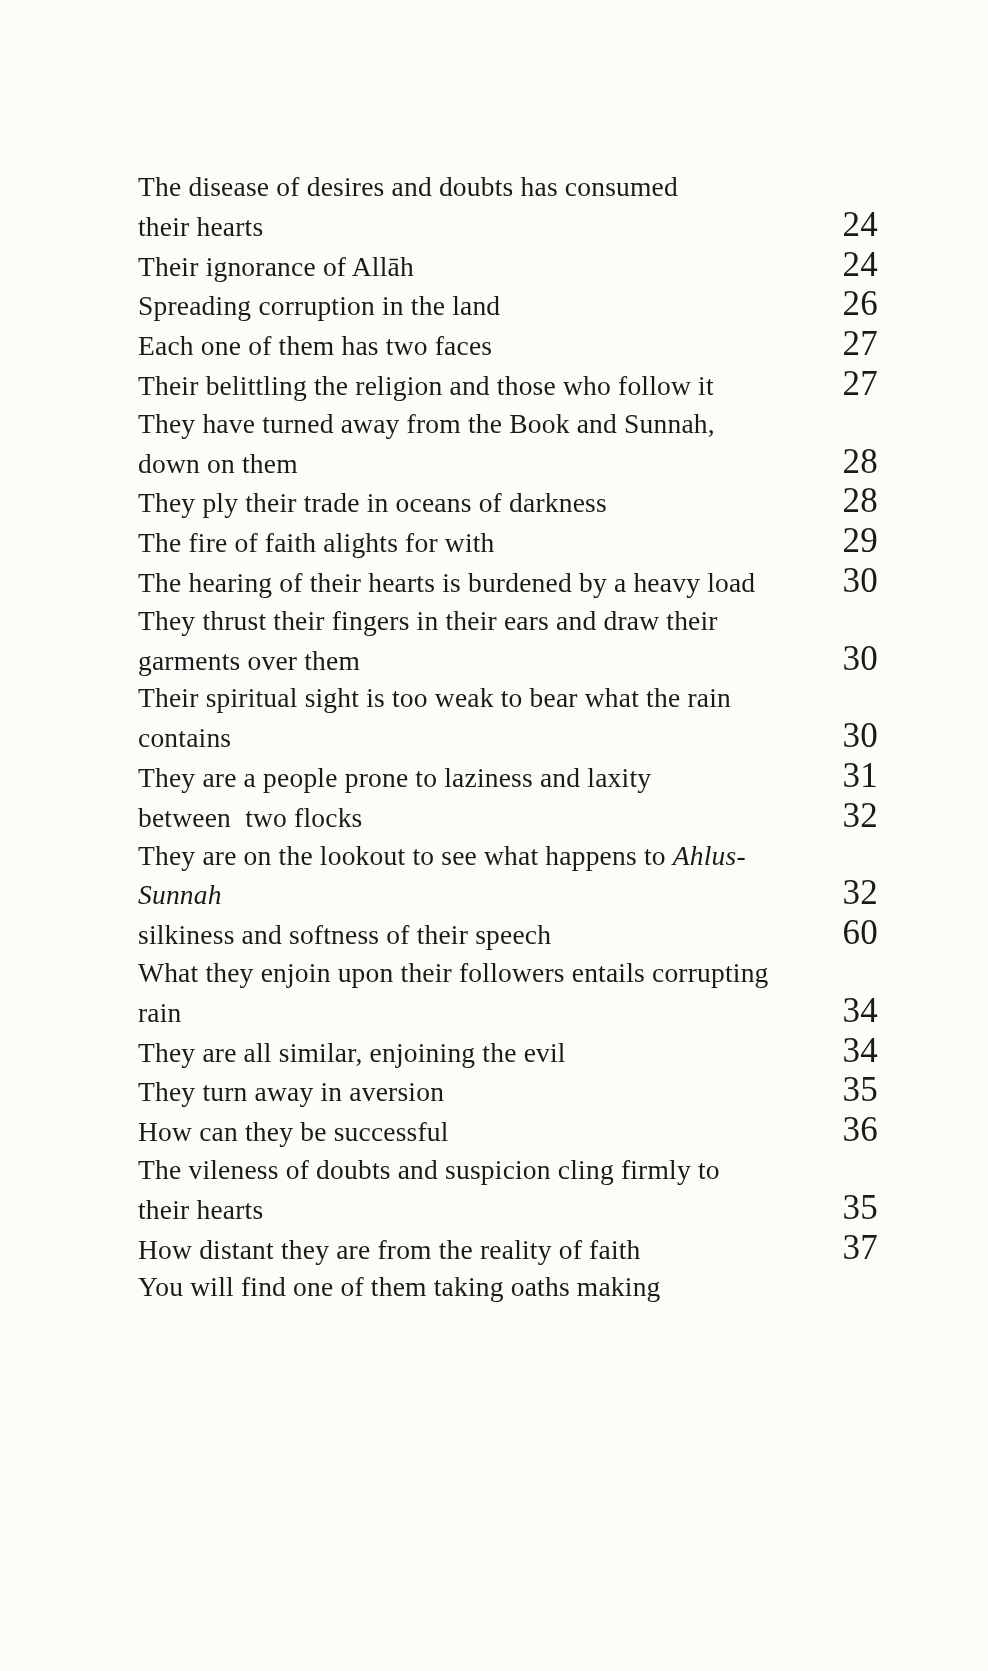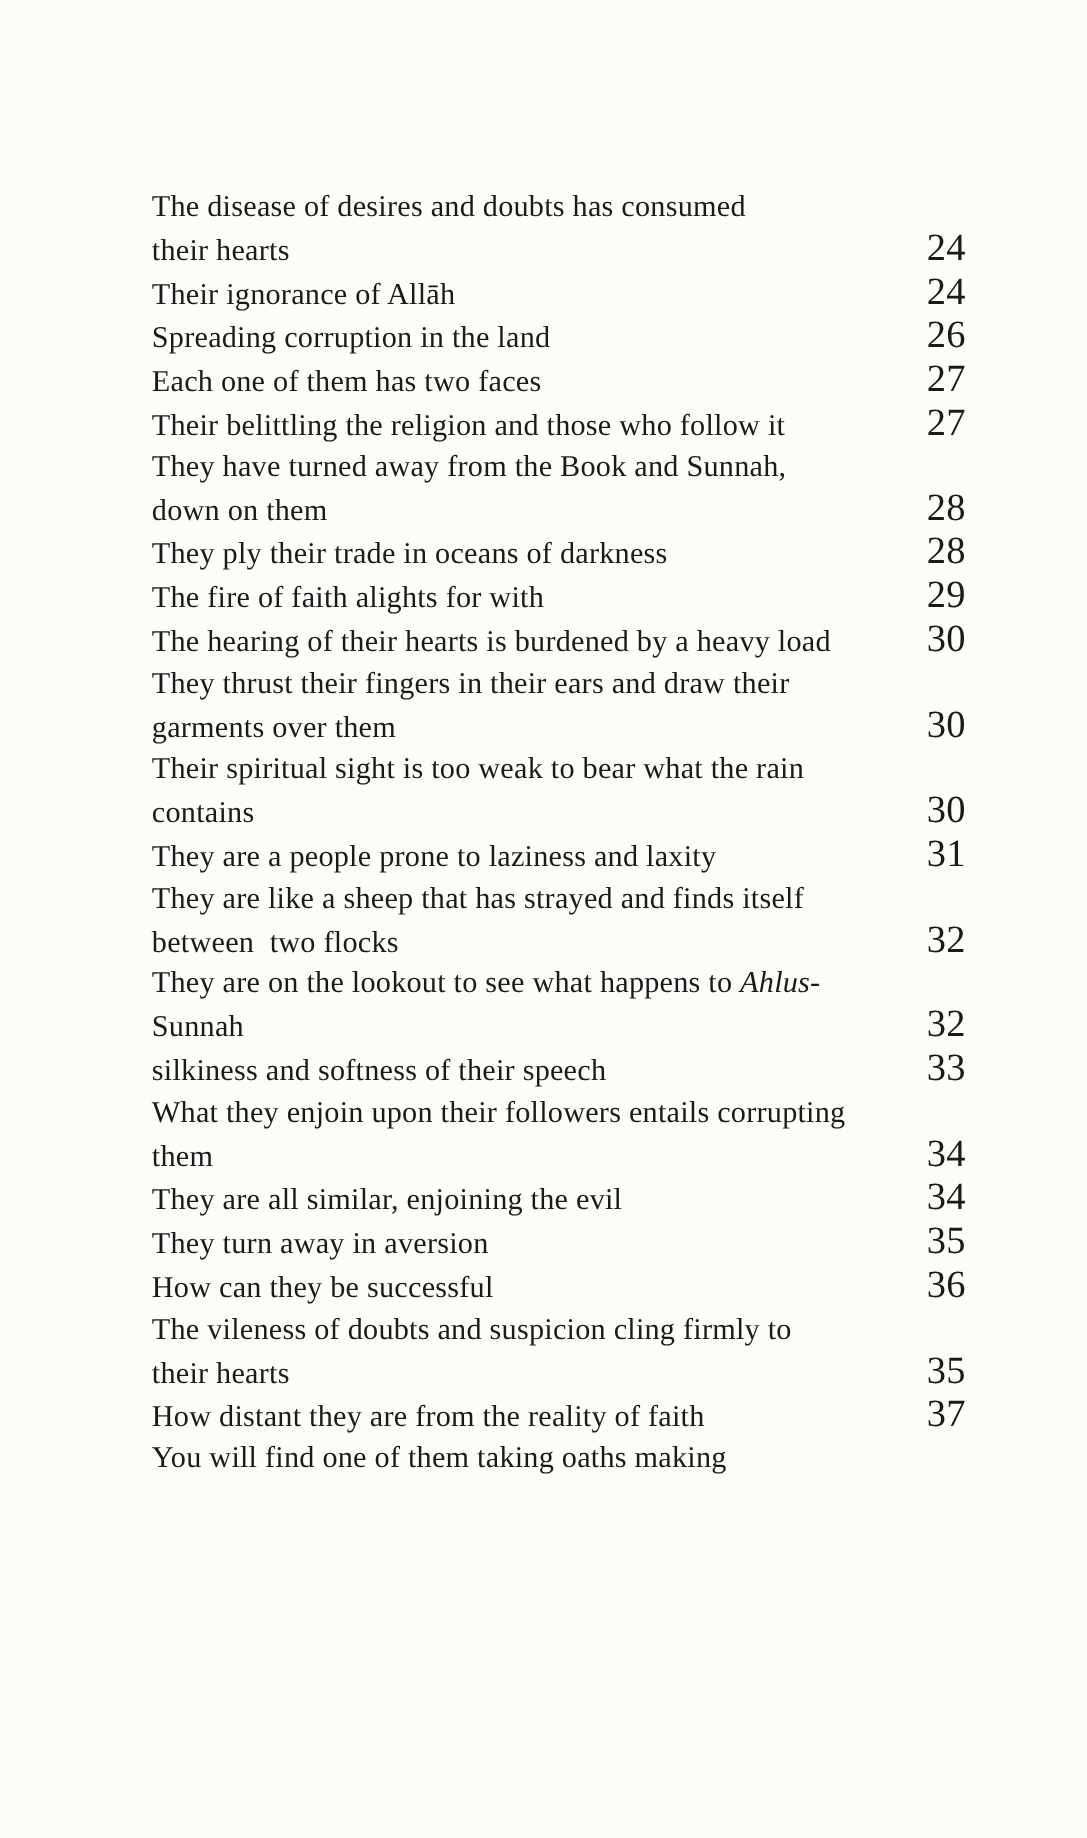--- a/index.html
+++ b/index.html
@@ -119,45 +119,41 @@
       </div>
       <div class="toc-row">
         <span class="toc-title">contains</span>
         <span class="toc-page">30</span>
       </div>
       <div class="toc-row">
         <span class="toc-title">They are a people prone to laziness and laxity</span>
         <span class="toc-page">31</span>
       </div>
       <div class="toc-row">
-        <span class="toc-title">They are like a sheep that has strayed and finds itself</span>
-        <span class="toc-page blank"></span>
-      </div>
-      <div class="toc-row">
         <span class="toc-title">between  two flocks</span>
         <span class="toc-page">32</span>
       </div>
       <div class="toc-row">
         <span class="toc-title">They are on the lookout to see what happens to <i>Ahlus-</i></span>
         <span class="toc-page blank"></span>
       </div>
       <div class="toc-row">
-        <span class="toc-title" style="">Sunnah</span>
+        <span class="toc-title" style="font-style: italic;">Sunnah</span>
         <span class="toc-page">32</span>
       </div>
       <div class="toc-row">
         <span class="toc-title">silkiness and softness of their speech</span>
-        <span class="toc-page">33</span>
+        <span class="toc-page">60</span>
       </div>
       <div class="toc-row">
         <span class="toc-title">What they enjoin upon their followers entails corrupting</span>
         <span class="toc-page blank"></span>
       </div>
       <div class="toc-row">
-        <span class="toc-title">them</span>
+        <span class="toc-title">rain</span>
         <span class="toc-page">34</span>
       </div>
       <div class="toc-row">
         <span class="toc-title">They are all similar, enjoining the evil</span>
         <span class="toc-page">34</span>
       </div>
       <div class="toc-row">
         <span class="toc-title">They turn away in aversion</span>
         <span class="toc-page">35</span>
       </div>

